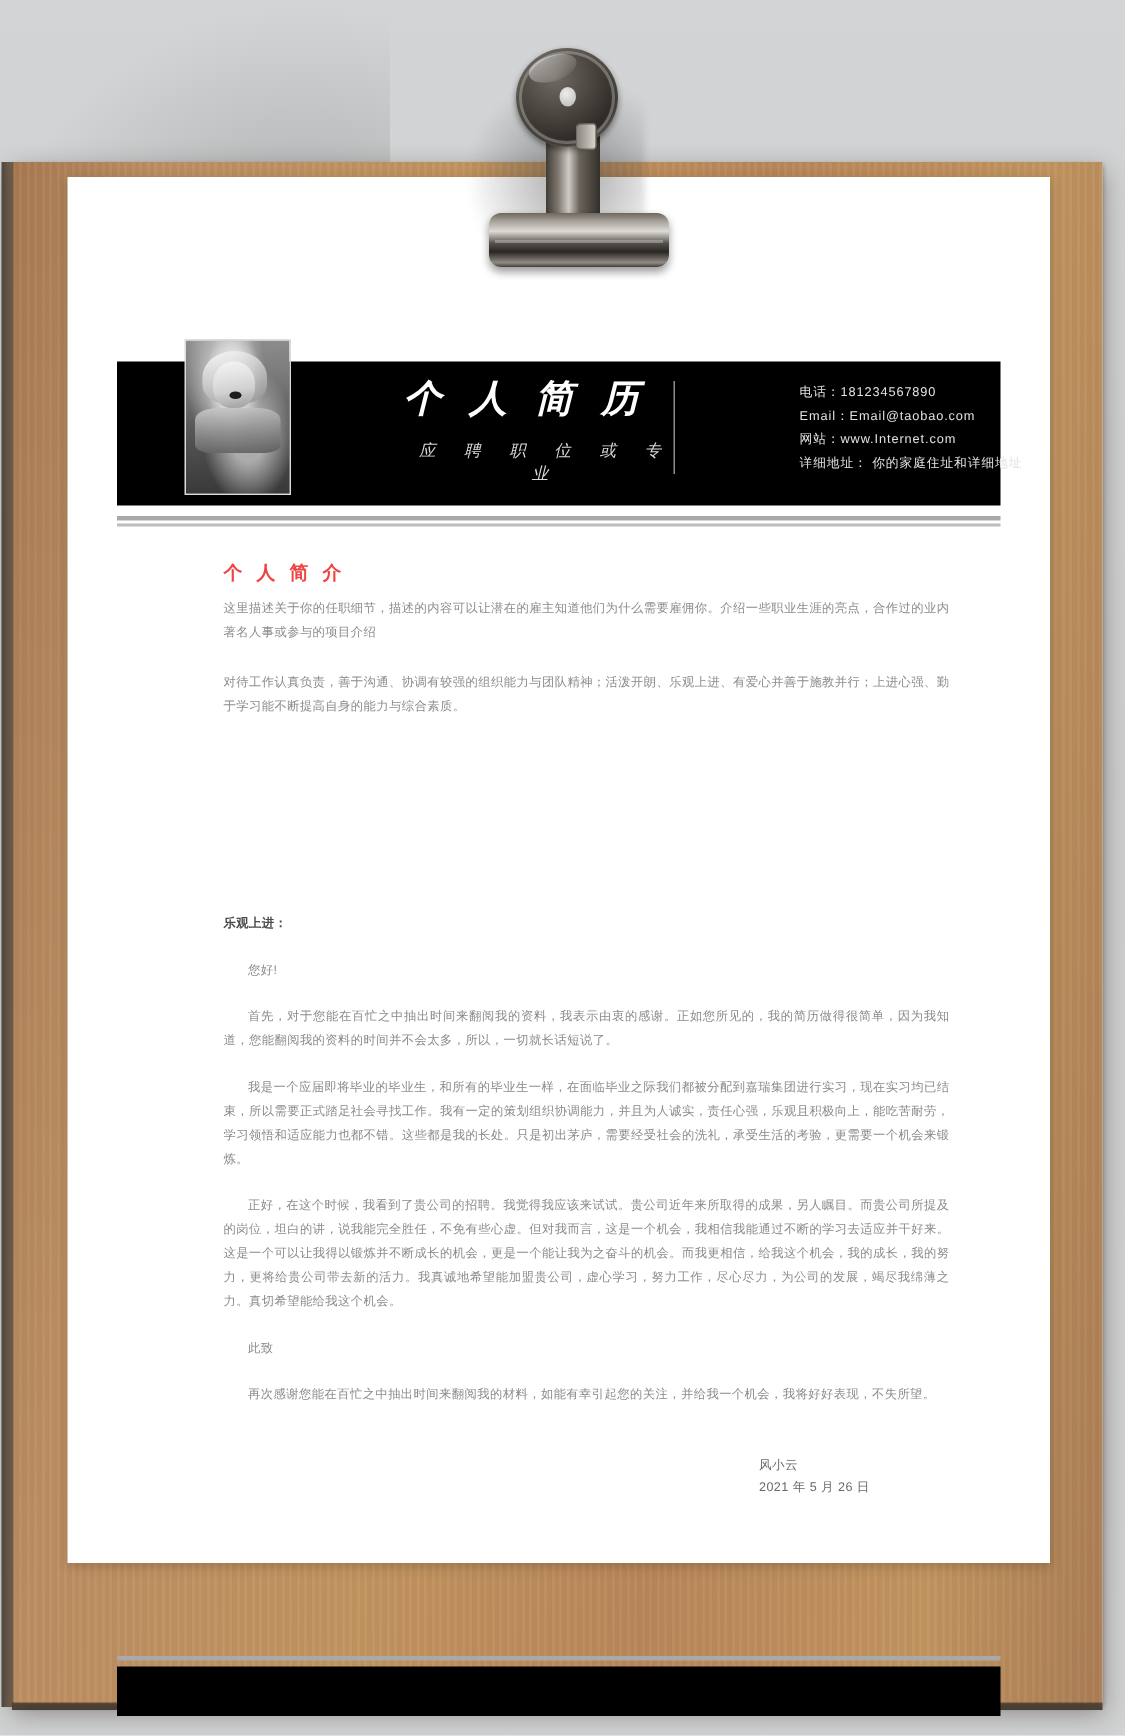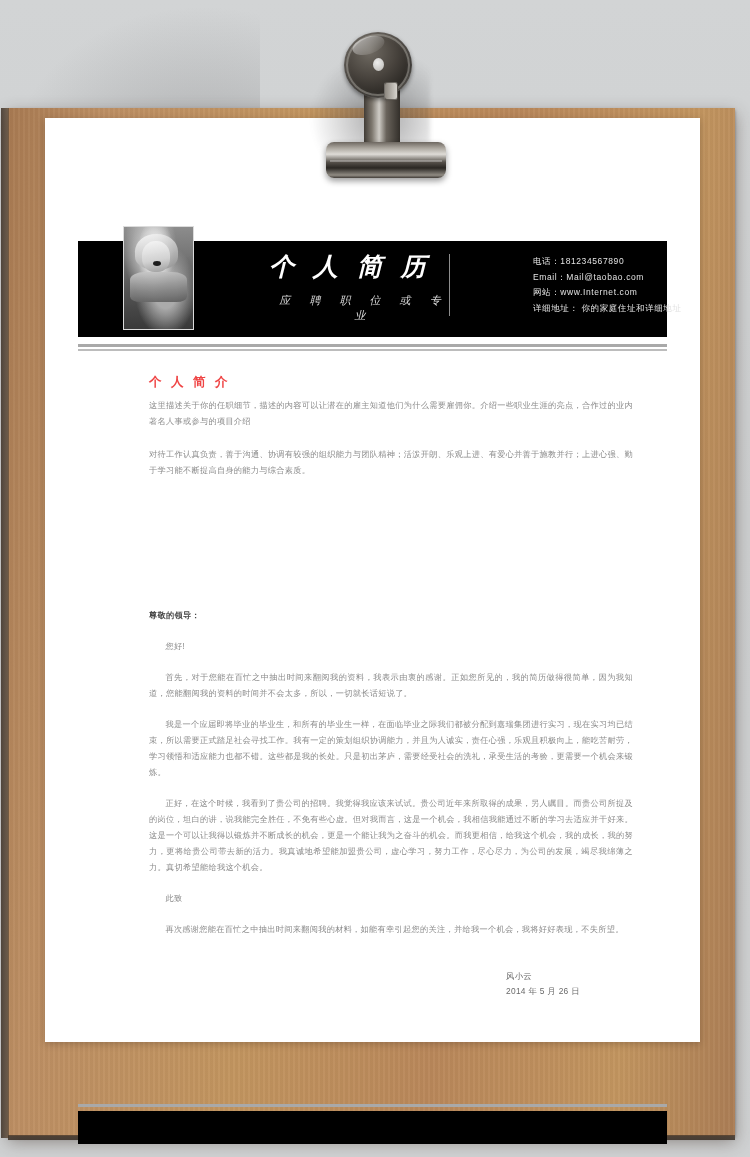--- a/index.html
+++ b/index.html
@@ -205,49 +205,49 @@
     </div>
 
     <div class="title-block">
       <div class="title-main">个 人 简 历</div>
       <div class="title-sub">应 聘 职 位 或 专 业</div>
     </div>
     <div class="title-divider"></div>
 
     <div class="contact">
       <div>电话：181234567890</div>
-      <div>Email：Mail@taobao.com</div>
+      <div>Email：Email@taobao.com</div>
       <div>网站：www.Internet.com</div>
       <div>详细地址： 你的家庭住址和详细地址</div>
     </div>
 
     <div class="divider-band">
       <div class="l1"></div>
       <div class="l2"></div>
     </div>
 
     <div class="section-title">个 人 简 介</div>
     <div class="body-block">
       <p class="p pad">这里描述关于你的任职细节，描述的内容可以让潜在的雇主知道他们为什么需要雇佣你。介绍一些职业生涯的亮点，合作过的业内著名人事或参与的项目介绍</p>
       <p class="p">对待工作认真负责，善于沟通、协调有较强的组织能力与团队精神；活泼开朗、乐观上进、有爱心并善于施教并行；上进心强、勤于学习能不断提高自身的能力与综合素质。</p>
     </div>
 
     <div class="letter">
-      <p class="p strong">尊敬的领导：</p>
+      <p class="p strong">乐观上进：</p>
       <p class="p indent">您好!</p>
       <p class="p indent">首先，对于您能在百忙之中抽出时间来翻阅我的资料，我表示由衷的感谢。正如您所见的，我的简历做得很简单，因为我知道，您能翻阅我的资料的时间并不会太多，所以，一切就长话短说了。</p>
       <p class="p indent">我是一个应届即将毕业的毕业生，和所有的毕业生一样，在面临毕业之际我们都被分配到嘉瑞集团进行实习，现在实习均已结束，所以需要正式踏足社会寻找工作。我有一定的策划组织协调能力，并且为人诚实，责任心强，乐观且积极向上，能吃苦耐劳，学习领悟和适应能力也都不错。这些都是我的长处。只是初出茅庐，需要经受社会的洗礼，承受生活的考验，更需要一个机会来锻炼。</p>
       <p class="p indent">正好，在这个时候，我看到了贵公司的招聘。我觉得我应该来试试。贵公司近年来所取得的成果，另人瞩目。而贵公司所提及的岗位，坦白的讲，说我能完全胜任，不免有些心虚。但对我而言，这是一个机会，我相信我能通过不断的学习去适应并干好来。这是一个可以让我得以锻炼并不断成长的机会，更是一个能让我为之奋斗的机会。而我更相信，给我这个机会，我的成长，我的努力，更将给贵公司带去新的活力。我真诚地希望能加盟贵公司，虚心学习，努力工作，尽心尽力，为公司的发展，竭尽我绵薄之力。真切希望能给我这个机会。</p>
       <p class="p indent">此致</p>
       <p class="p indent">再次感谢您能在百忙之中抽出时间来翻阅我的材料，如能有幸引起您的关注，并给我一个机会，我将好好表现，不失所望。</p>
     </div>
 
     <div class="signature">
       <div>风小云</div>
-      <div>2014 年 5 月 26 日</div>
+      <div>2021 年 5 月 26 日</div>
     </div>
 
     <div class="footer-band">
       <div class="l1"></div>
     </div>
     <div class="footer-bar"></div>
 
   </div>
 </div>
 

